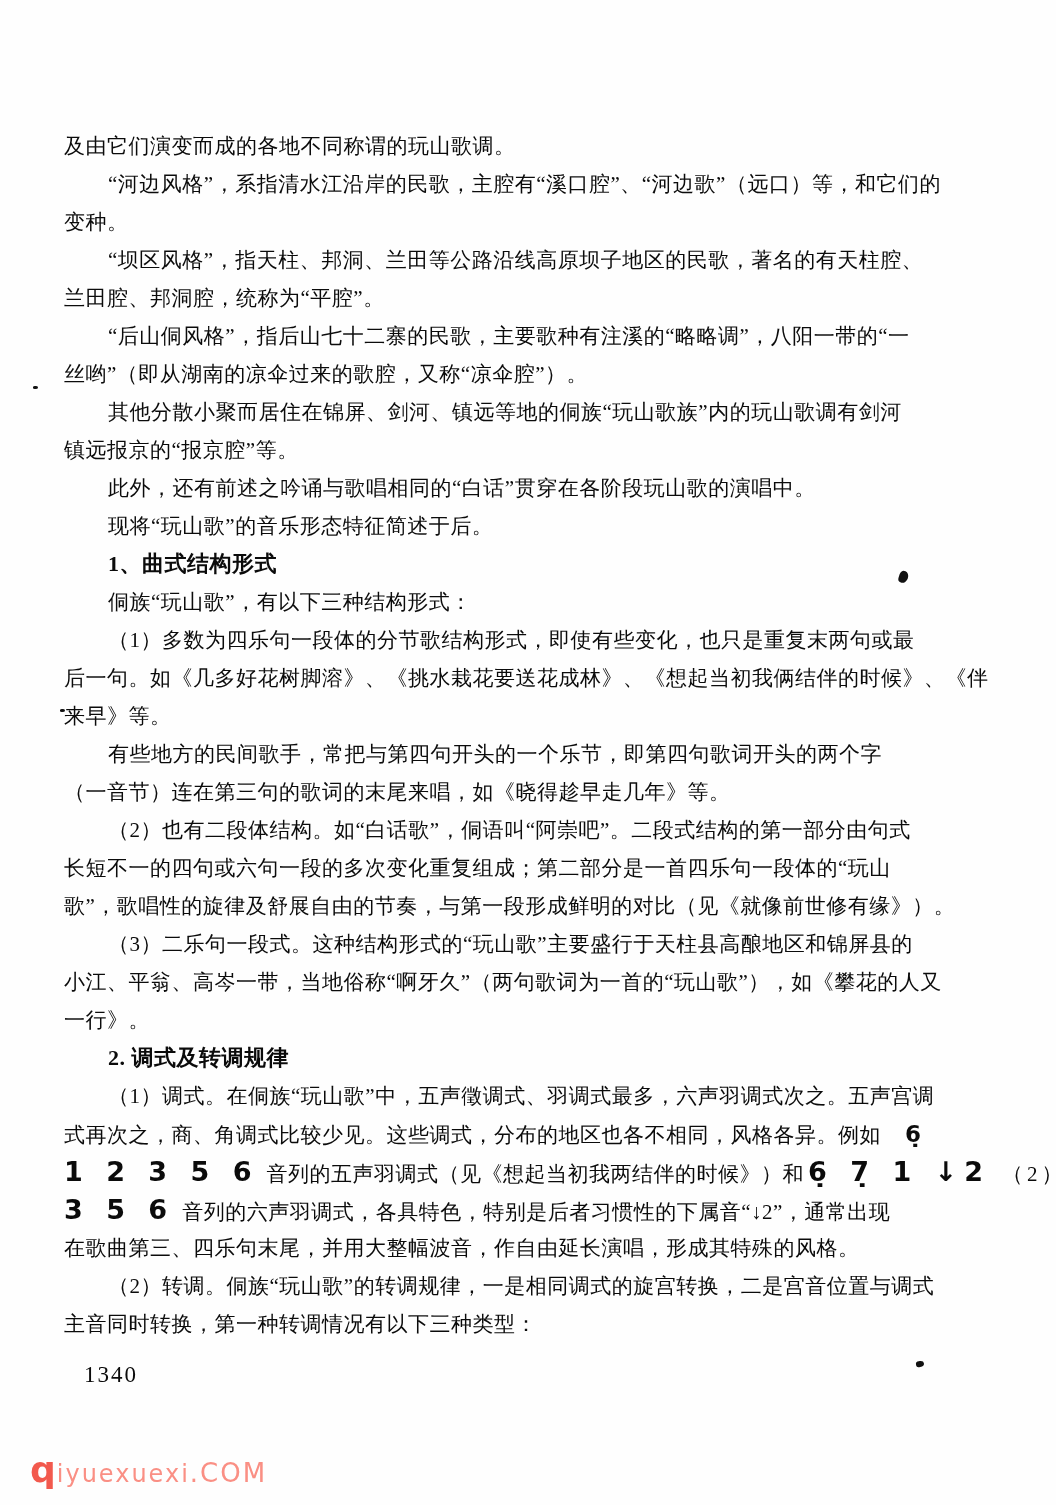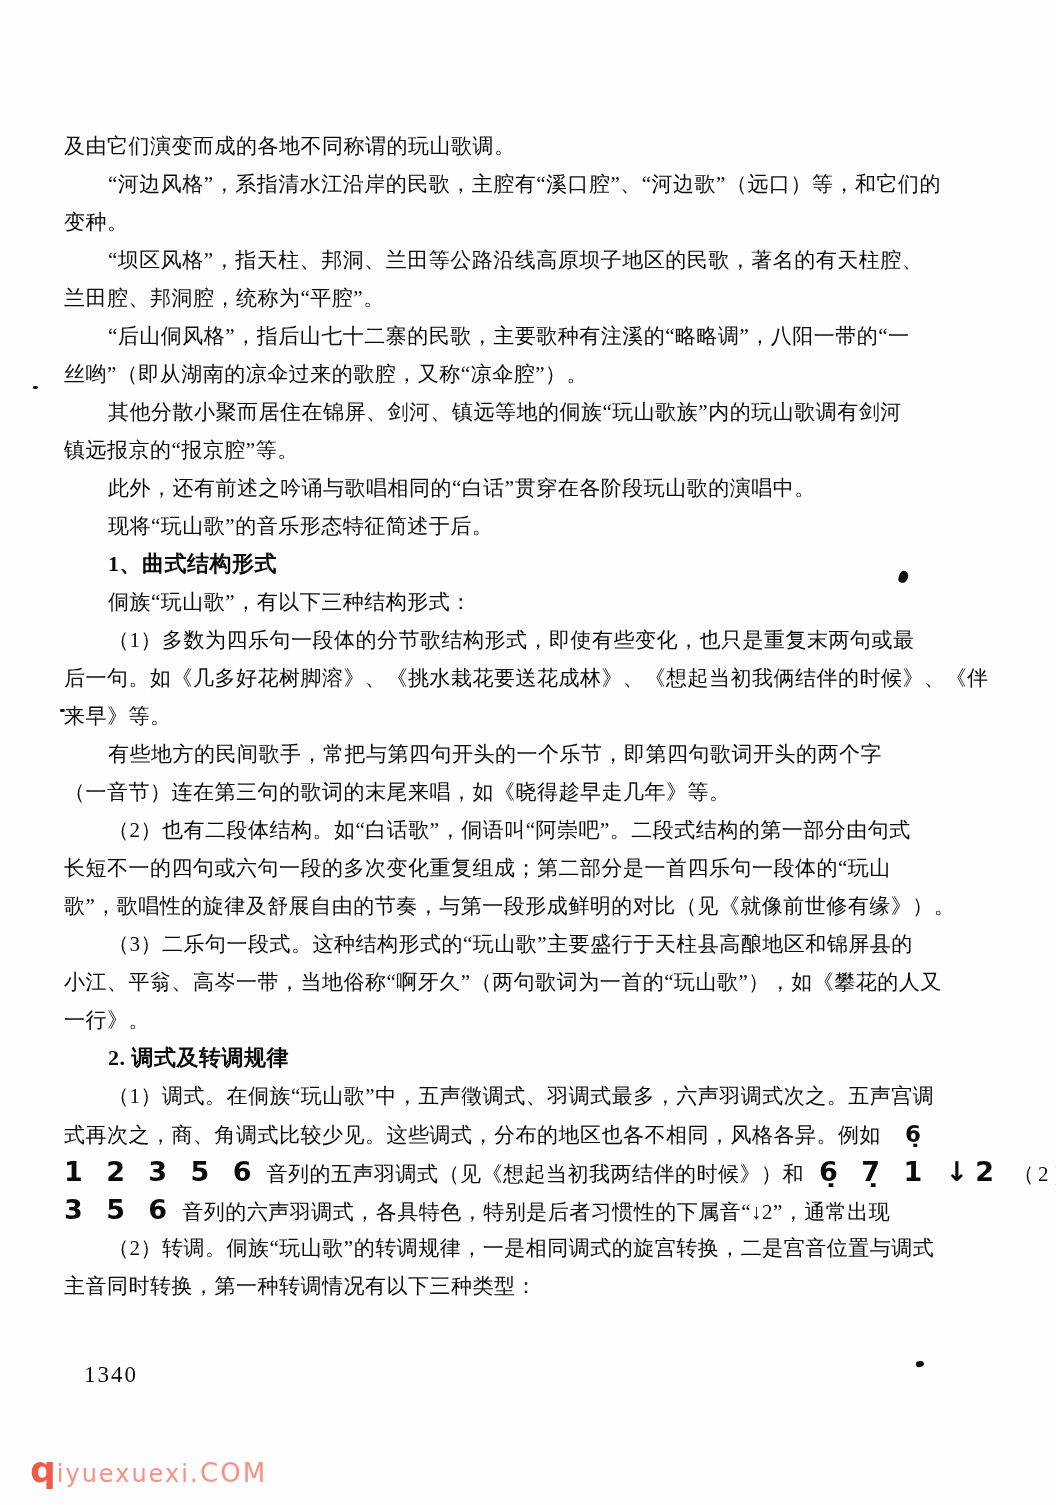--- a/index.html
+++ b/index.html
@@ -33,21 +33,21 @@
     font-weight: bold;
     font-size: 27px;
     letter-spacing: 7px;
     margin-right: 8px;
   }
   .jianpu.tail {
     margin-left: 24px;
     margin-right: 0;
     font-size: 23px;
   }
-  .jianpu.mid { margin-left: 15px; }
+  .jianpu.mid { margin-left: 4px; }
   .paren-note { letter-spacing: 4px; margin-left: 4px; }
   .page-number {
     position: absolute;
     left: 84px;
     top: 1362px;
     font-size: 23px;
     letter-spacing: 2px;
     font-family: "Liberation Serif", "DejaVu Serif", serif;
   }
   .watermark {
@@ -121,20 +121,21 @@
     </div>
 
     <div class="line">
       <span class="jianpu">1 2 3 5 6</span><span>音列的五声羽调式（见《想起当初我两结伴的时候》）和</span><span class="jianpu mid">6̣ 7̣ 1 ↓2</span><span class="paren-note">（2）</span>
     </div>
 
     <div class="line">
       <span class="jianpu">3 5 6</span><span>音列的六声羽调式，各具特色，特别是后者习惯性的下属音“↓2”，通常出现</span>
     </div>
 
+    <div class="line">在歌曲第三、四乐句末尾，并用大整幅波音，作自由延长演唱，形成其特殊的风格。</div>
     <div class="line indent">（2）转调。侗族“玩山歌”的转调规律，一是相同调式的旋宫转换，二是宫音位置与调式</div>
     <div class="line">主音同时转换，第一种转调情况有以下三种类型：</div>
   </div>
 
   <div class="page-number">1340</div>
 
   <div class="watermark">
     <span class="wm-q">q</span><span class="wm-body">iyuexuexi</span><span class="wm-tld">.COM</span>
   </div>
 

